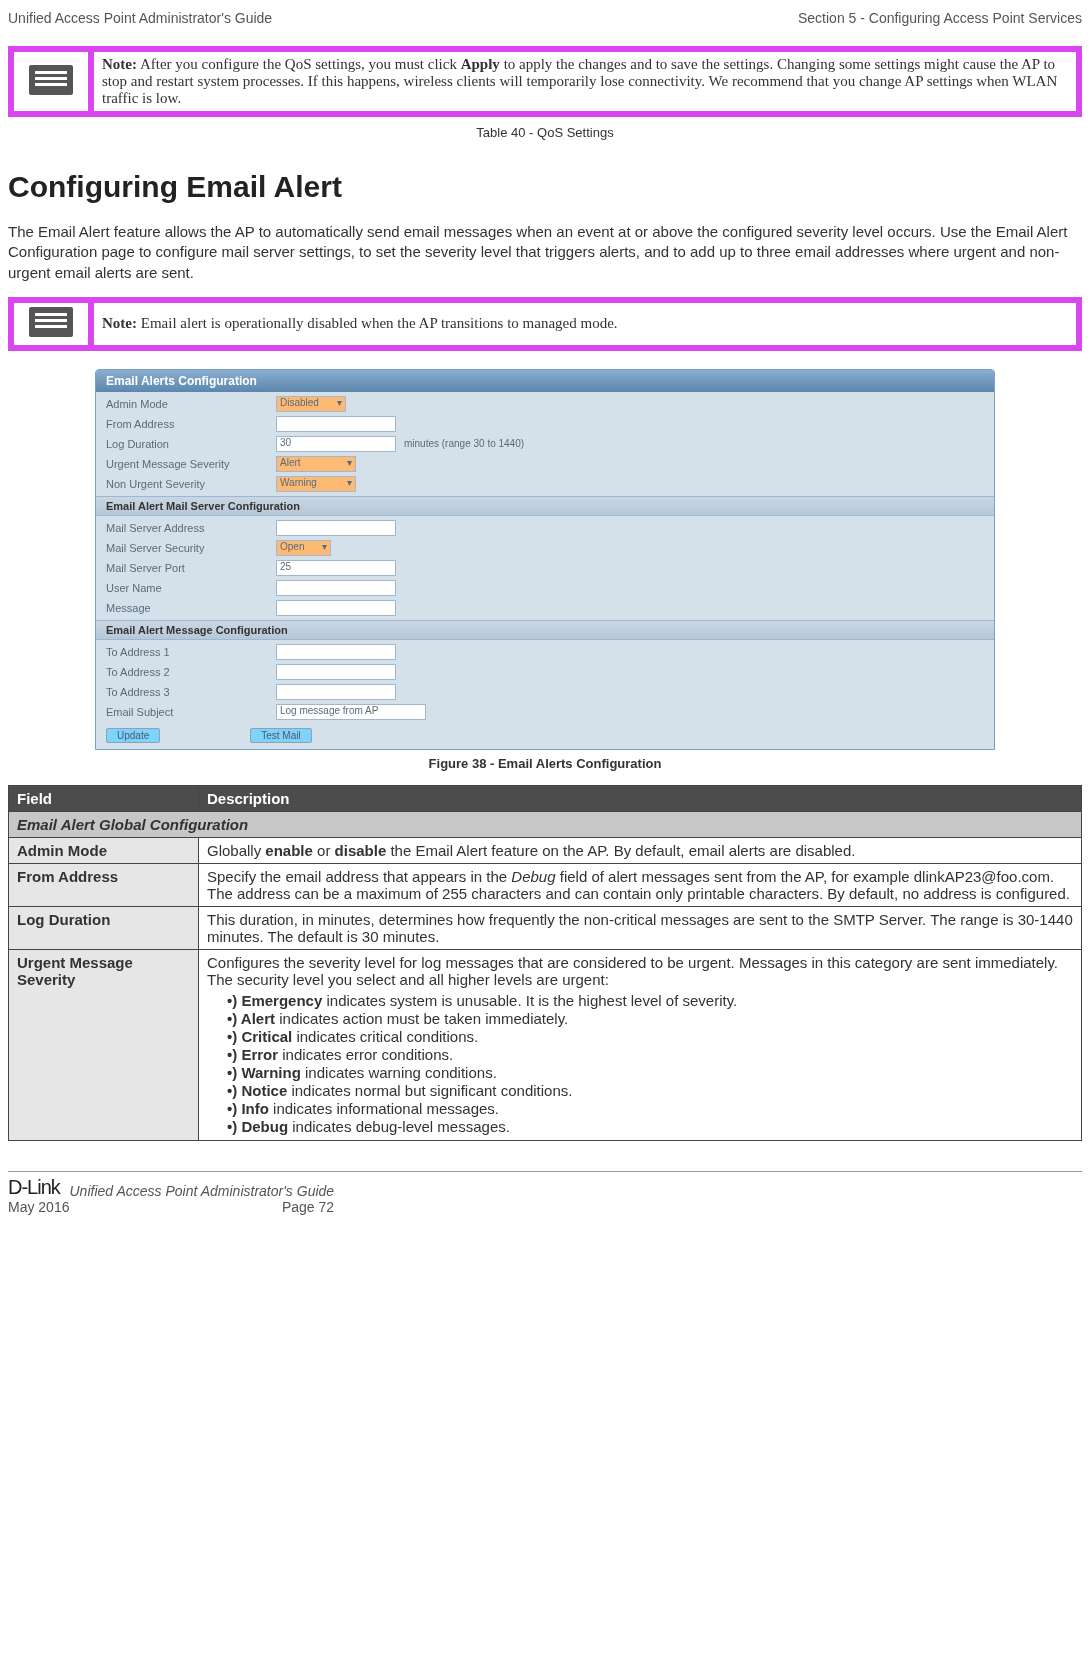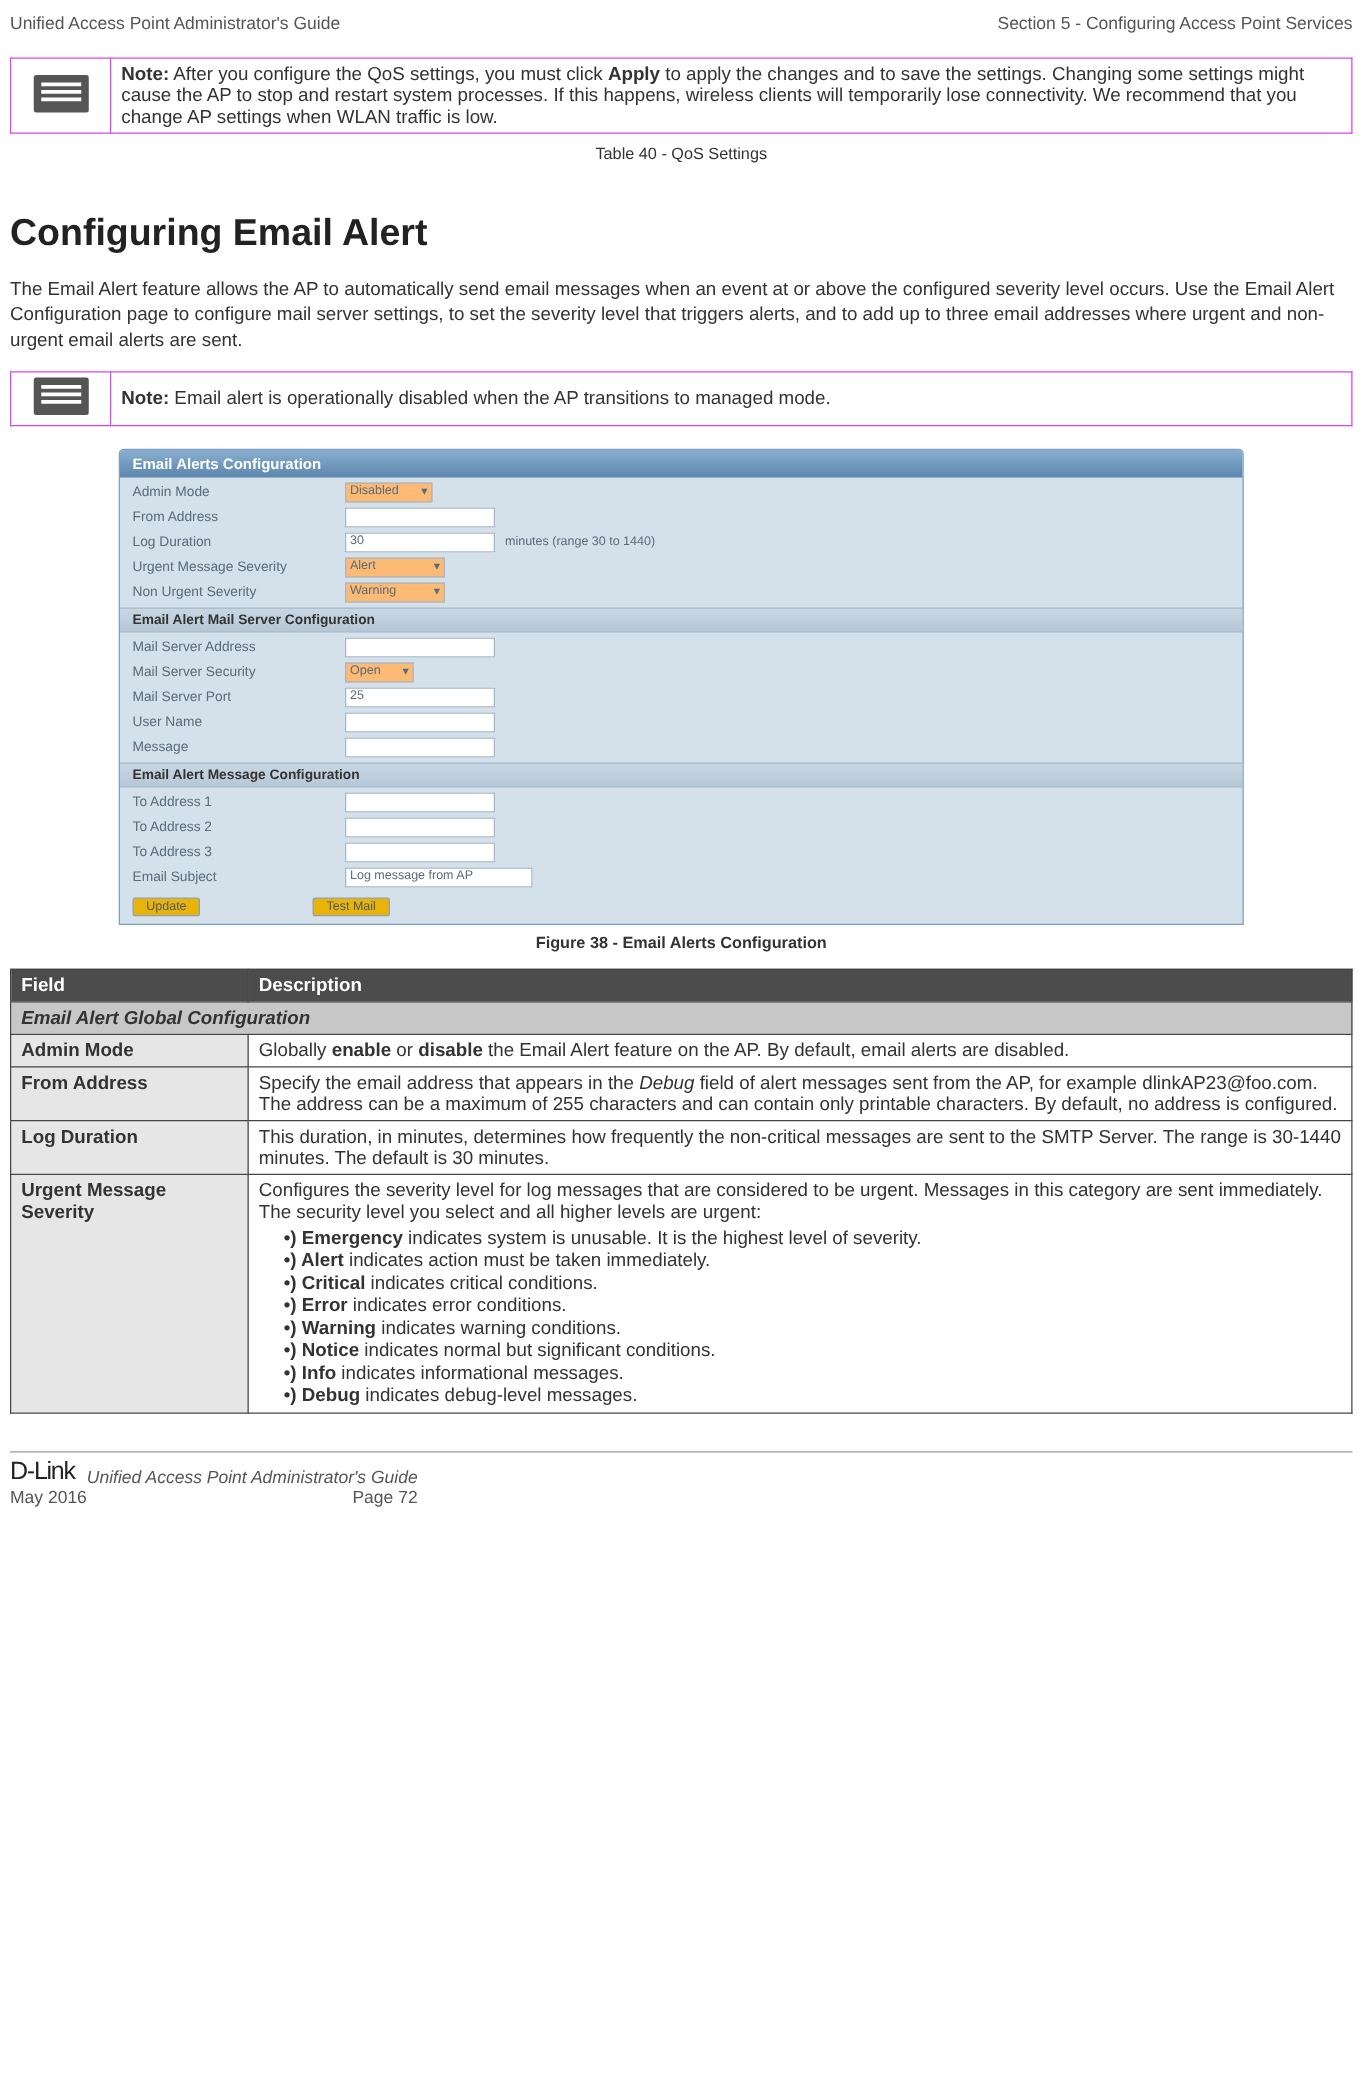--- a/index.html
+++ b/index.html
@@ -1,36 +1,36 @@
 <!DOCTYPE html>
 <html><head>
 <meta charset="utf-8">
 <style>
   * { box-sizing: border-box; margin: 0; padding: 0; }
   body { font-family: Arial, Helvetica, sans-serif; font-size: 15px; color: #333; width: 1090px; padding: 10px 8px; }
   .header-row { display: flex; justify-content: space-between; font-size: 14px; color: #555; border-bottom: none; margin-bottom: 20px; }
   .note-table { width: 100%; border-collapse: collapse; margin-bottom: 8px; }
-  .note-table td { border: 1px solid #d946ef; padding: 4px 8px; vertical-align: middle; }
+  .note-table td { border: 6px solid #d946ef; padding: 4px 8px; vertical-align: middle; font-family: Liberation Serif, serif; }
   .note-icon-cell { width: 80px; text-align: center; }
   .note-icon { display: inline-block; width: 44px; height: 30px; background: #555; position: relative; border-radius: 2px; }
   .note-icon::before { content: ""; position: absolute; left: 6px; right: 6px; top: 6px; height: 3px; background: #fff; box-shadow: 0 6px 0 #fff, 0 12px 0 #fff; }
   .caption { text-align: center; font-weight: normal; font-size: 13px; margin: 2px 0 30px; }
-  h1 { font-size: 30px; font-weight: bold; margin: 40px 0 18px; color: #222; }
+  h1 { font-size: 30px; font-weight: bold; margin: 30px 0 18px; color: #222; }
   p.body { margin-bottom: 14px; line-height: 1.35; }
   .screenshot { border: 1px solid #7aa0c2; border-radius: 4px 4px 0 0; overflow: hidden; margin: 0 auto; width: 900px; background: #d4e0ea; }
   .ss-title { background: linear-gradient(#8aaed0, #5b86ad); color: #fff; font-weight: bold; font-size: 12px; padding: 4px 10px; }
   .ss-section { background: linear-gradient(#c9d7e3, #b6c7d6); color: #333; font-weight: bold; font-size: 11px; padding: 3px 10px; border-top: 1px solid #9fb7cc; border-bottom: 1px solid #9fb7cc; }
   .ss-body { padding: 2px 10px; font-family: Verdana, sans-serif; font-size: 11px; color: #5a6b7a; }
   .ss-row { display: flex; align-items: center; padding: 2px 0; }
   .ss-label { width: 170px; }
   .ss-input { background: #fff; border: 1px solid #a4b7c8; height: 16px; width: 120px; padding: 0 3px; font-size: 10px; }
   .ss-select { background: #fdba74; border: 1px solid #a4b7c8; height: 16px; width: 80px; padding: 0 3px; font-size: 10px; position: relative; }
   .ss-select::after { content: "▾"; position: absolute; right: 3px; }
   .ss-hint { margin-left: 8px; font-size: 10px; }
-  .ss-btn { display: inline-block; border: 1px solid #8ba2b6; background: #eab308; border-radius: 2px; padding: 1px 10px; font-size: 10px; color: #4a5c6c; text-align: center; }
+  .ss-btn { display: inline-block; border: 1px solid #8ba2b6; background: #7dd3fc; border-radius: 2px; padding: 1px 10px; font-size: 10px; color: #4a5c6c; text-align: center; }
   .ss-row-btns { padding: 4px 10px 6px; display: flex; gap: 90px; }
   .fig-caption { text-align: center; font-weight: bold; font-size: 13px; margin: 6px 0 14px; }
   table.field-table { width: 100%; border-collapse: collapse; font-size: 15px; }
   table.field-table th, table.field-table td { border: 1px solid #444; padding: 4px 8px; vertical-align: top; }
   table.field-table th { background: #4c4c4c; color: #fff; text-align: left; font-weight: bold; }
   .section-hdr { background: #c7c7c7; font-style: italic; font-weight: bold; }
   .label-cell { background: #e6e6e6; font-weight: bold; width: 190px; }
   ul.bullets { list-style: none; padding-left: 20px; margin-top: 4px; }
   ul.bullets li { margin: 1px 0; }
   ul.bullets li::before { content: "•)  "; font-weight: bold; }

